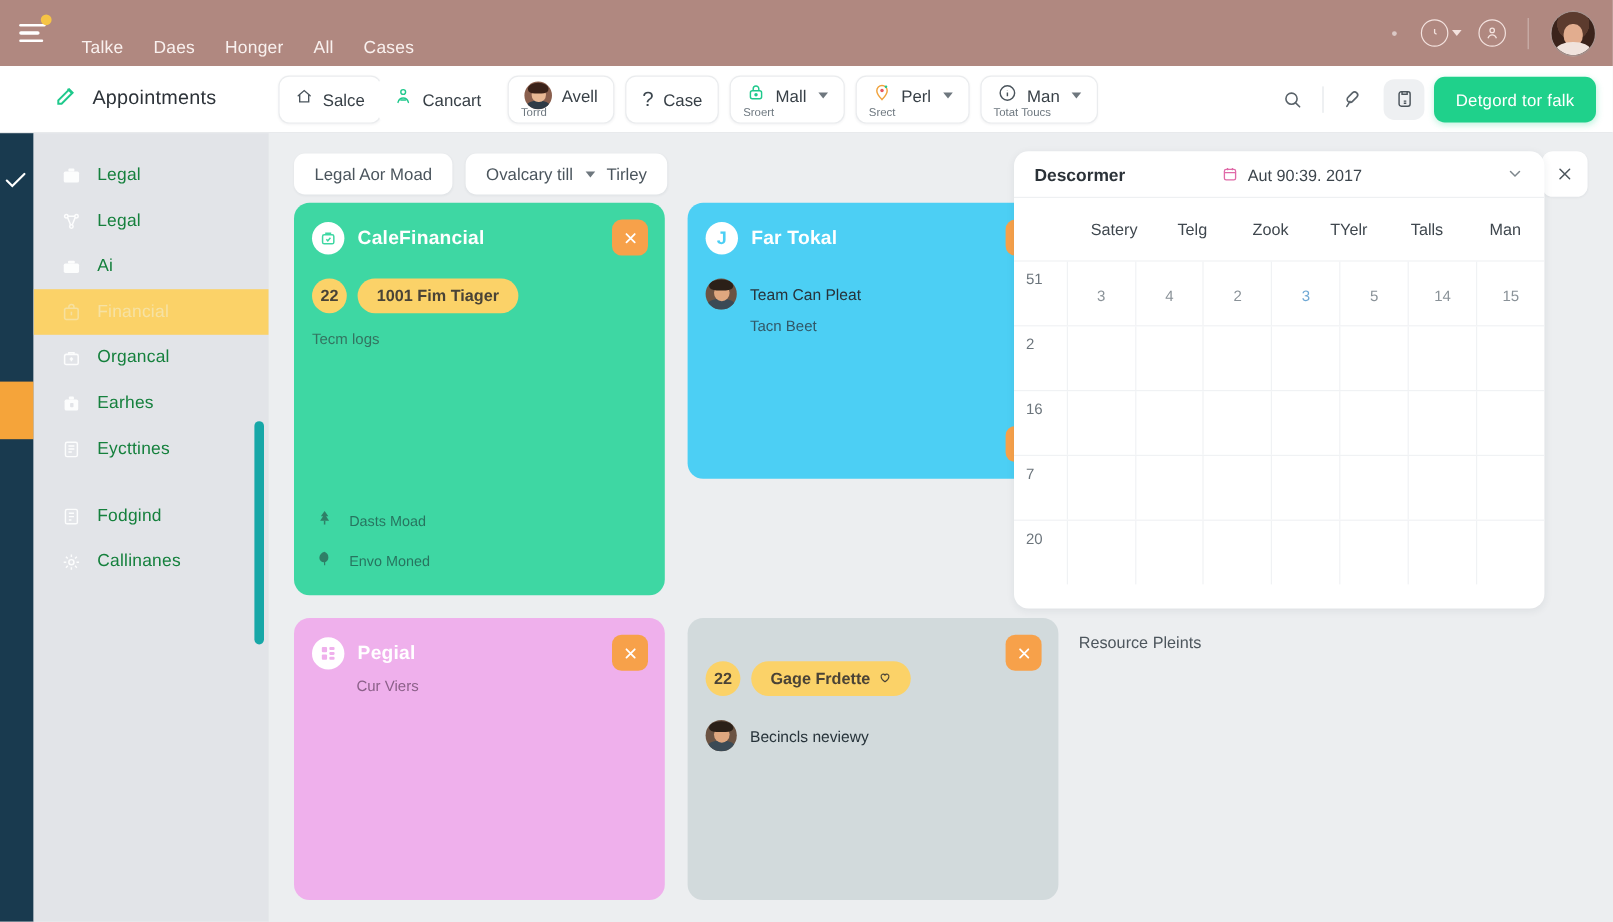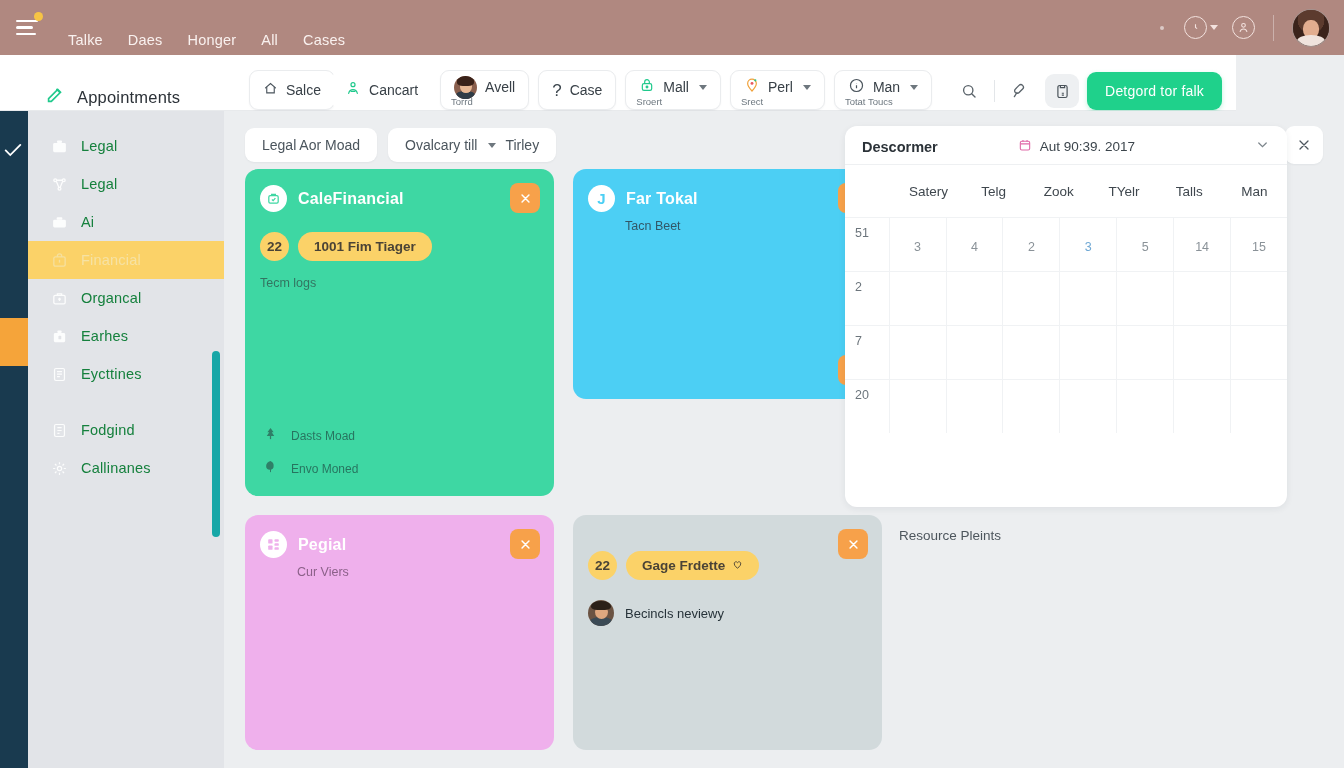--- a/index.html
+++ b/index.html
@@ -60,25 +60,24 @@
     background: #5b3a32; position: relative; cursor: pointer;
     border: 1.5px solid rgba(255,255,255,.45);
   }
   .avatar-top .hair { position: absolute; inset: 0; background: radial-gradient(circle at 50% 28%, #5c3b2e 0 42%, #3b231b 43% 100%); }
   .avatar-top .face { position: absolute; left: 27%; top: 30%; width: 46%; height: 52%; border-radius: 46% 46% 50% 50%; background: #e2ad8f; }
   .avatar-top .body { position: absolute; left: 12%; bottom: -6%; width: 76%; height: 34%; border-radius: 50% 50% 0 0; background: #f0e3dd; }
   .topdot { width: 4px; height: 4px; border-radius: 50%; background: rgba(255,255,255,.55); margin-right: 6px; }
 
   
   .toolbar {
-    position: absolute; left: 0; top: 55px; width: 1236px; height: 56px;
+    position: absolute; left: 0; top: 55px; width: 1344px; height: 56px;
     background: #ffffff;
-    display: flex; align-items: flex-end;
+    display: flex; align-items: center;
     border-bottom: 1px solid #e8eaec;
-    gap: 17px;
   }
   .brand { display: flex; align-items: center; gap: 11px; margin-left: 44px; width: 188px; }
   .brand-title { font-size: 16.5px; color: #2c3238; letter-spacing: .2px; }
   .tb-group { display: flex; align-items: center; gap: 9px; }
   .tb-btn {
     height: 40px; background: #ffffff; border: 1px solid #eaecee;
     border-radius: 9px; display: flex; align-items: center; gap: 8px;
     padding: 0 13px; cursor: pointer; box-shadow: 0 1px 2px rgba(20,30,50,.045);
   }
   .tb-btn .lbl { font-size: 14px; color: #384047; white-space: nowrap; }
@@ -578,20 +577,28 @@
           <span class="card-badge">
             <span style="font-size:15px;color:#4ccff4;font-weight:600;line-height:1;">J</span>
           </span>
           <span class="card-title">Far Tokal</span>
         </div>
         <div class="card-x">
           <svg width="15" height="15" viewBox="0 0 24 24" fill="none" stroke="#ffffff" stroke-width="2.4" stroke-linecap="round">
               <path d="M6.5 6.5l11 11M17.5 6.5l-11 11"></path>
             </svg>
         </div>
+        <div class="person-row">
+          <span class="p-ava">
+            <span class="b"></span>
+            <span class="f"></span>
+            <span class="h"></span>
+          </span>
+          <span class="p-name">Team Can Pleat</span>
+        </div>
         <div class="p-note">Tacn Beet</div>
         <div class="card-x bottom">
           <svg width="15" height="15" viewBox="0 0 24 24" fill="none" stroke="#ffffff" stroke-width="2.4" stroke-linecap="round">
               <path d="M6.5 6.5l11 11M17.5 6.5l-11 11"></path>
             </svg>
         </div>
       </div>
     </div>
 
     <div class="row" style="margin-top:19px;">
@@ -711,23 +718,35 @@
         </div>
       <div class="rp-cell"></div>
       <div class="rp-cell"></div>
       <div class="rp-cell"></div>
       <div class="rp-cell"></div>
       <div class="rp-cell"></div>
       <div class="rp-cell"></div>
       <div class="rp-cell"></div>
     </div>
 
-
     <div class="rp-gr">
       <div class="rp-cell">
+          <span class="rn">16</span>
+        </div>
+      <div class="rp-cell"></div>
+      <div class="rp-cell"></div>
+      <div class="rp-cell"></div>
+      <div class="rp-cell"></div>
+      <div class="rp-cell"></div>
+      <div class="rp-cell"></div>
+      <div class="rp-cell"></div>
+    </div>
+
+    <div class="rp-gr">
+      <div class="rp-cell">
           <span class="rn">7</span>
         </div>
       <div class="rp-cell"></div>
       <div class="rp-cell"></div>
       <div class="rp-cell"></div>
       <div class="rp-cell"></div>
       <div class="rp-cell"></div>
       <div class="rp-cell"></div>
       <div class="rp-cell"></div>
     </div>

